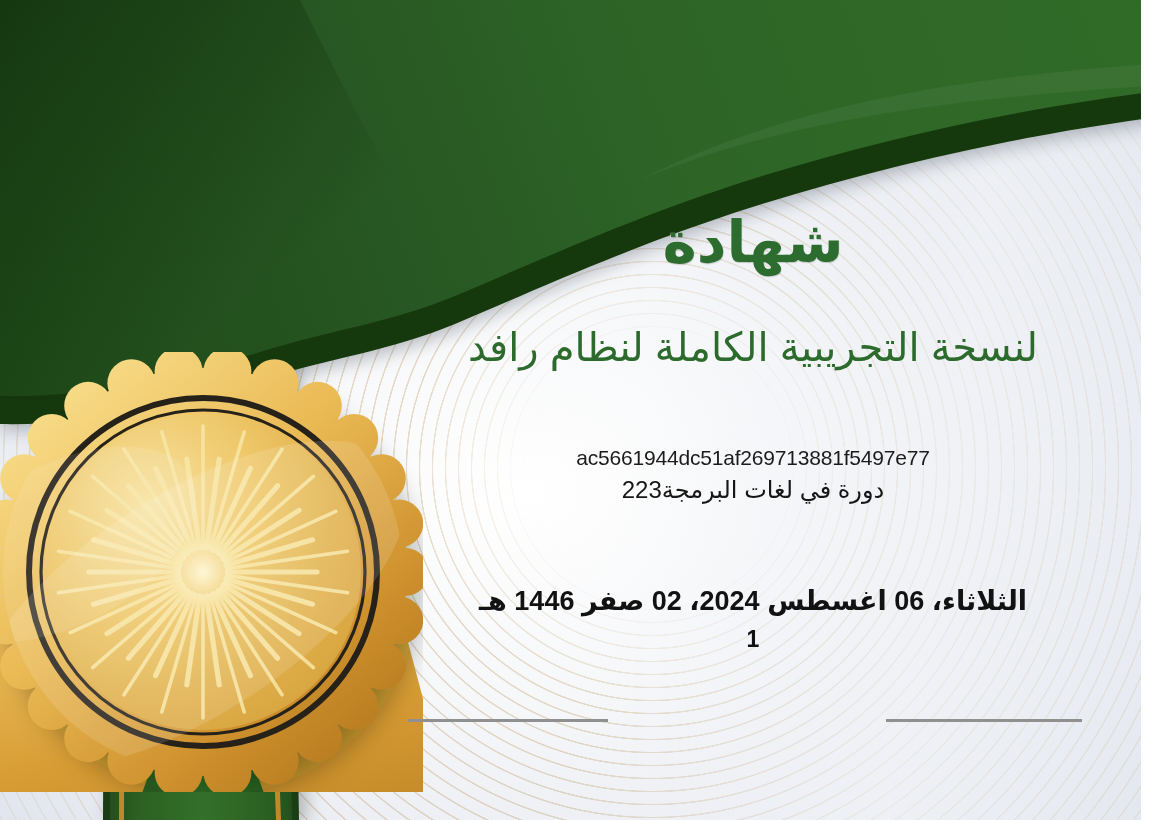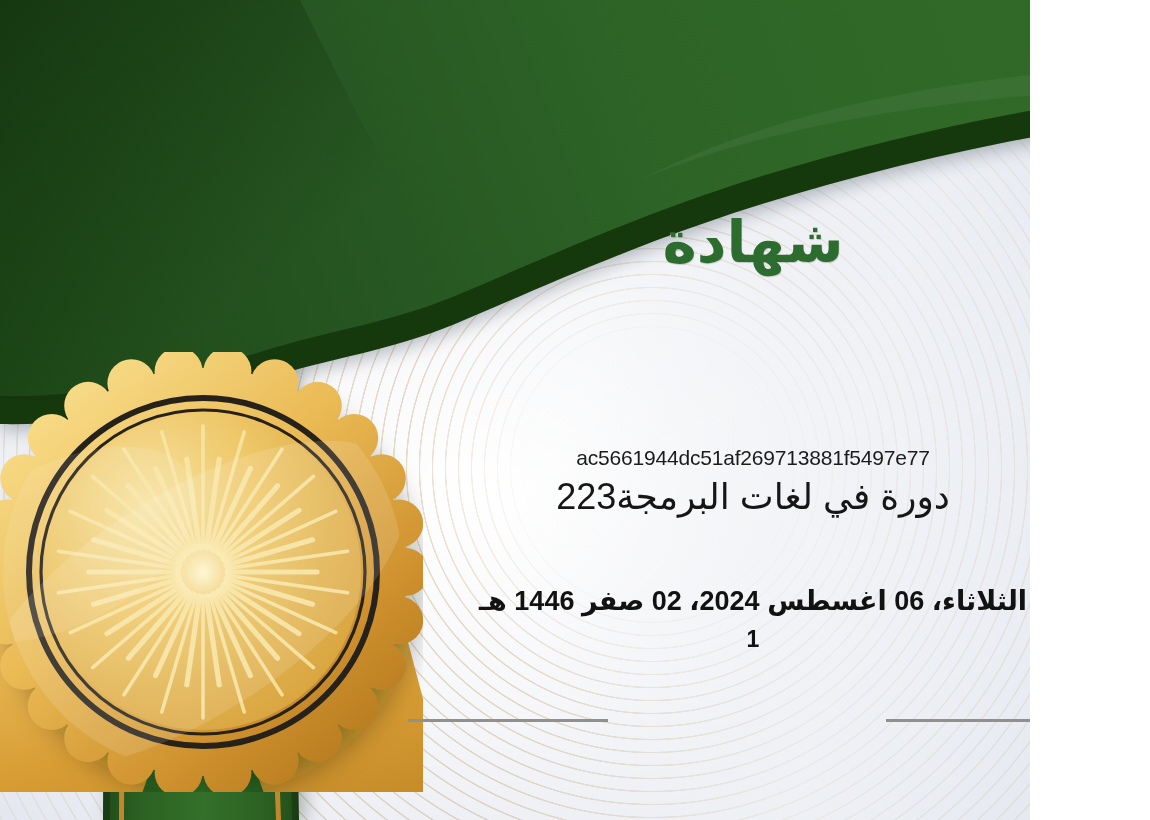--- a/index.html
+++ b/index.html
@@ -1,17 +1,17 @@
 <!DOCTYPE html>
 <html><head>
 <meta charset="utf-8">
 <style>
   html,body{margin:0;padding:0;background:#ffffff;}
   .page{
-    position:relative;width:1030px;height:820px;overflow:hidden;
+    position:relative;width:1141px;height:820px;overflow:hidden;
     font-family:"Liberation Sans","DejaVu Sans",sans-serif;
     background:radial-gradient(ellipse 780px 540px at 46% 60%, #ffffff 0%, #f6f7f9 40%, #e7eaf1 78%, #dde1ea 100%);
   }
   
   .rings{
     position:absolute;inset:0;z-index:1;
     background:repeating-radial-gradient(circle at 652px 468px,
       rgba(183,146,84,0) 0 10.5px,
       rgba(183,146,84,0.38) 11px 12px,
       rgba(183,146,84,0) 12.5px 13px);
@@ -26,21 +26,21 @@
   svg.wave{z-index:4;}
   svg.medal{z-index:5;}
   .shadowed{filter:drop-shadow(0 6px 9px rgba(55,65,80,.35));}
   .ribshadow{filter:drop-shadow(7px 3px 9px rgba(40,50,35,.32));}
 
   .textlayer{position:absolute;inset:0;z-index:6;}
   .ctext{position:absolute;left:356px;width:794px;text-align:center;}
   .title{top:208px;font-size:58px;font-weight:bold;color:#2c6c2e;text-shadow:0.5px 1px 1px rgba(0,0,0,0.18), -0.5px -0.5px 0 rgba(255,255,255,0.5);}
   .subtitle{top:324px;font-size:40px;font-weight:normal;color:#2d6b2d;}
   .code{top:446px;font-size:21px;letter-spacing:-0.2px;color:#1b1b1b;text-align:center;}
-  .course{top:476px;font-size:36px;color:#161616;}
+  .course{top:476px;font-size:24px;color:#161616;}
   .dateline{top:585px;font-size:27px;font-weight:bold;color:#121212;}
   .serial{top:626px;font-size:23px;font-weight:bold;color:#111111;}
   .sigline{position:absolute;top:719px;height:3px;background:#909090;z-index:6;}
   .sigline.left{left:408px;width:200px;}
   .sigline.right{left:886px;width:196px;}
 </style>
 </head>
 <body>
 
 <div class="page" dir="ltr">
@@ -225,20 +225,21 @@
 
       <g clip-path="url(#clipDisc)">
         <ellipse cx="-15" cy="10" rx="125" ry="55" transform="rotate(-33)" fill="rgba(255,255,255,0.13)"></ellipse>
         <ellipse cx="-55" cy="-45" rx="72" ry="40" transform="rotate(-28)" fill="rgba(255,255,255,0.10)"></ellipse>
       </g>
     </g>
   </svg>
 
   <div class="textlayer">
     <div class="ctext title" dir="rtl">شهادة</div>
+    <div class="ctext subtitle" dir="rtl">لنسخة التجريبية الكاملة لنظام رافد</div>
     <div class="ctext code" dir="ltr">ac5661944dc51af269713881f5497e77</div>
     <div class="ctext course" dir="rtl">دورة في لغات البرمجة223</div>
     <div class="ctext dateline" dir="rtl">الثلاثاء، 06 اغسطس 2024، 02 صفر 1446 هـ</div>
     <div class="ctext serial" dir="ltr">1</div>
     <div class="sigline left"></div>
     <div class="sigline right"></div>
   </div>
 
 </div>
 

